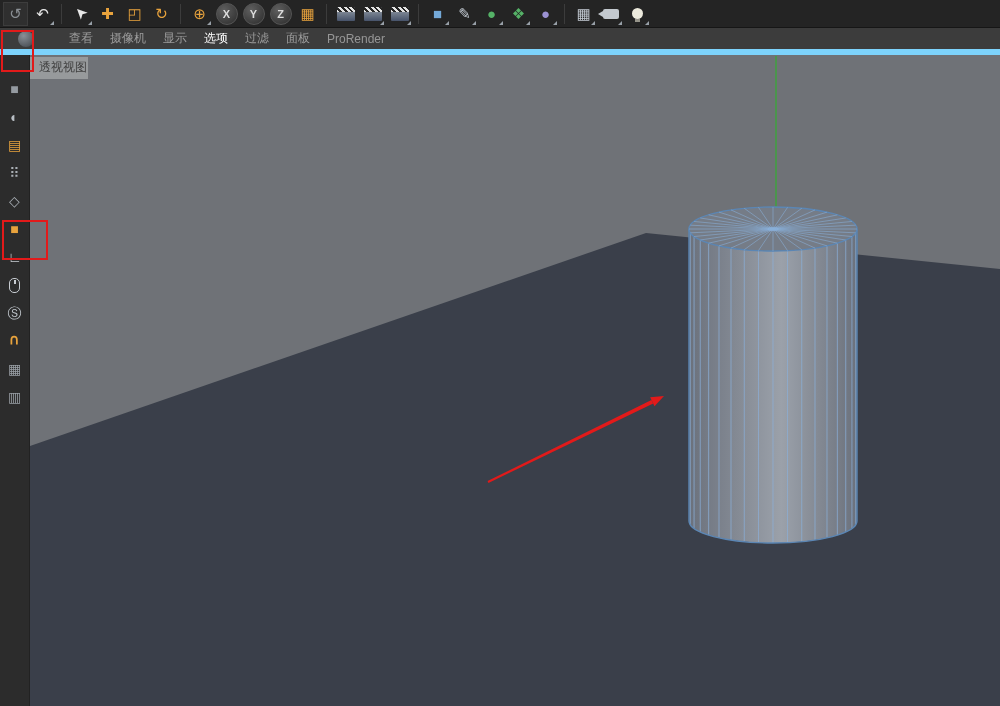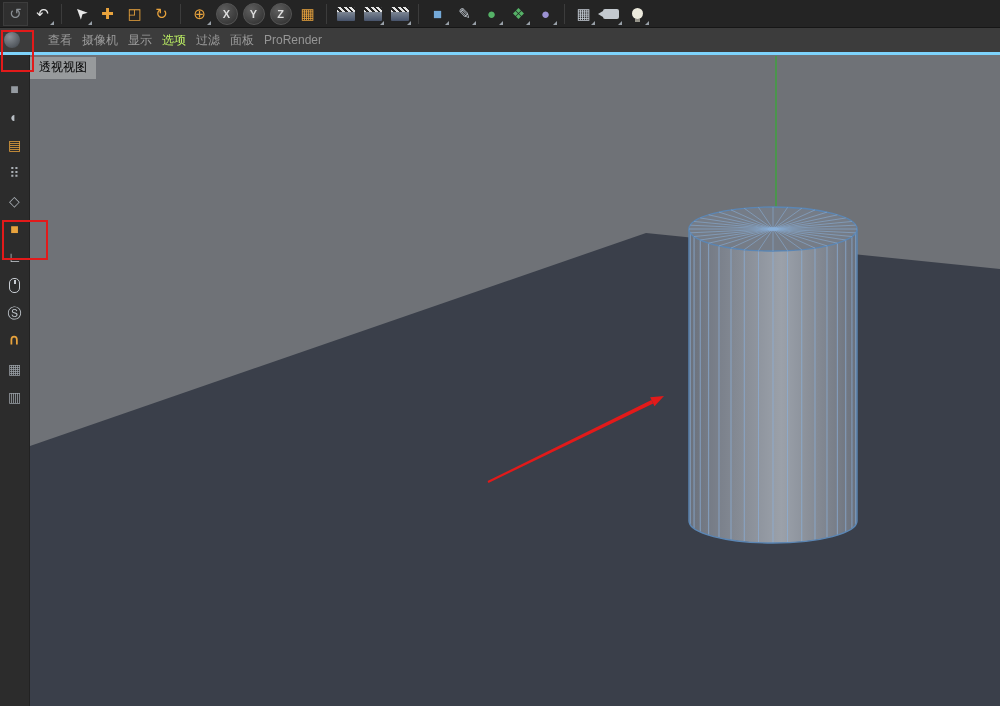--- a/index.html
+++ b/index.html
@@ -27,47 +27,47 @@
   .clapper::before{content:"";position:absolute;top:0;left:0;right:0;height:5px;
     background:repeating-linear-gradient(45deg,#e6e6e6 0 2px,#242424 2px 4px);}
   .cam{width:16px;height:10px;background:#c3c9cf;border-radius:2px;position:relative;}
   .cam::before{content:"";position:absolute;left:-5px;top:2px;border-top:3px solid transparent;
     border-bottom:3px solid transparent;border-right:5px solid #c3c9cf;}
   .bulb{width:11px;height:11px;background:#eceadcc;background:#ecead c;background:#eceadd;border-radius:50%;position:relative;}
   .bulb::after{content:"";position:absolute;left:3px;bottom:-3px;width:5px;height:3px;background:#96948a;}
 
   
   .menu-bar{position:absolute;top:28px;left:0;right:0;height:27px;background:#3c3c3c;
-    border-bottom:3px solid #7dd3fc;display:flex;align-items:center;gap:10px;padding-left:0;box-sizing:border-box;}
+    border-bottom:6px solid #7dd3fc;display:flex;align-items:center;gap:17px;padding-left:14px;box-sizing:border-box;}
   .menu-icon-btn{width:24px;height:24px;background:transparent;border:none;display:flex;
     align-items:center;justify-content:center;padding:0;cursor:pointer;}
   .sphere-pen{width:16px;height:16px;border-radius:50%;
     background:radial-gradient(circle at 35% 30%,#8a9097,#3c4147);}
   .menu-item{color:#9c9c9c;font-size:12px;cursor:pointer;white-space:nowrap;}
   .menu-item.first{margin-left:14px;}
-  .menu-item.active{color:#bef264;}
+  .menu-item.active{color:#ffffff;}
   .menu-item.brand{font-weight:normal;color:#969696;}
 
   
   .sidebar{position:absolute;top:55px;left:0;bottom:0;width:30px;background:#2c2c2c;
     border-right:1px solid #222;display:flex;flex-direction:column;align-items:center;
     padding-top:22px;gap:4px;box-sizing:border-box;}
   .sbtn{width:24px;height:24px;display:flex;align-items:center;justify-content:center;
     background:transparent;border:none;padding:0;cursor:pointer;}
   .sbtn .glyph{font-size:14px;}
   .mouse{width:11px;height:15px;border:1.5px solid #c8cdd2;border-radius:5px;position:relative;box-sizing:border-box;}
   .mouse::before{content:"";position:absolute;left:50%;top:1px;width:2px;height:4px;
     background:#c8cdd2;transform:translateX(-50%);}
   .flip{display:inline-block;transform:rotate(180deg);font-weight:bold;}
 
   
   .viewport{position:absolute;left:30px;top:55px;right:0;bottom:0;}
   .viewport svg{display:block;width:100%;height:100%;}
   .vp-tooltip{position:absolute;left:30px;top:57px;background:rgba(154,157,160,0.92);
-    color:#000000;font-size:12px;padding:2px 9px 3px 9px;z-index:5;white-space:nowrap;}
+    color:#404040;font-size:12px;padding:2px 1px 3px 9px;z-index:5;white-space:nowrap;}
 
   
   .ann-box{position:absolute;border:2px solid #e21a1a;background:transparent;z-index:10;pointer-events:none;}
 </style>
 </head>
 <body>
 
 <div class="app">
 
   <div class="top-toolbar">

